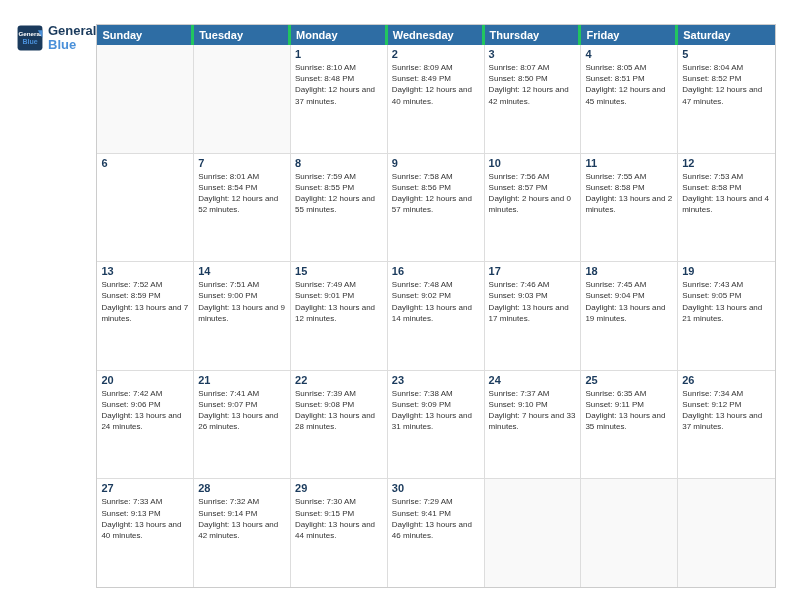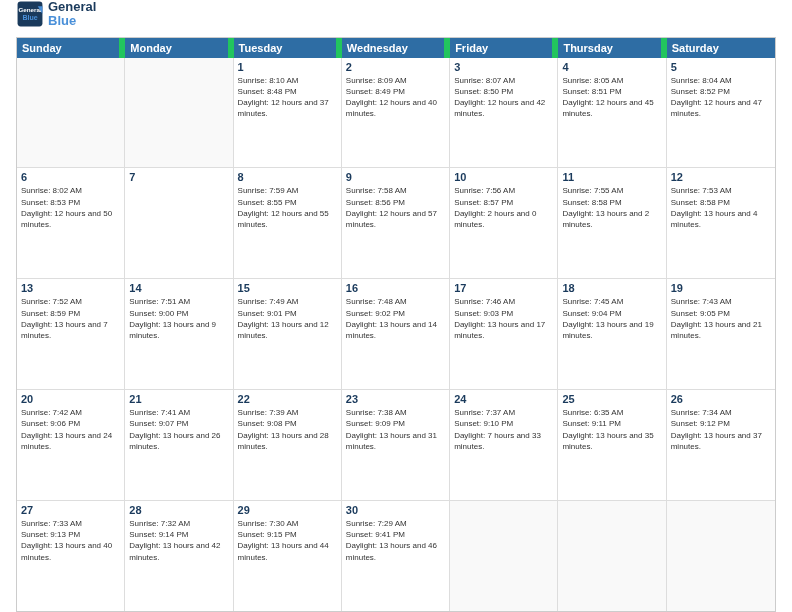--- a/index.html
+++ b/index.html
@@ -6,23 +6,23 @@
     body {
       width: 792px;
       height: 612px;
       font-family: Arial, sans-serif;
       background: #fff;
       overflow: hidden;
     }
     .page {
       width: 792px;
       height: 612px;
-      padding: 0 16px;
-      display: flex;
-      flex-direction: column;
+      padding: 24px 16px;
+      display: flex;
+      flex-direction: row;
     }
     .header {
       display: flex;
       justify-content: space-between;
       align-items: flex-start;
       margin-bottom: 8px;
     }
     .logo {
       display: flex;
       align-items: center;
@@ -53,21 +53,21 @@
     .cal-header {
       display: grid;
       grid-template-columns: repeat(7, 1fr);
       background: #2e6da4;
     }
     .cal-header-cell {
       color: #fff;
       font-size: 11px;
       font-weight: bold;
       padding: 4px 5px;
-      border-right: 6px solid #22c55e;
+      border-right: 3px solid #22c55e;
     }
     .cal-header-cell:last-child { border-right: none; }
     .cal-body {
       flex: 1;
       display: flex;
       flex-direction: column;
     }
     .cal-row {
       display: grid;
       grid-template-columns: repeat(7, 1fr);
@@ -116,25 +116,25 @@
     </div>
     <div class="title-block">
       <div class="main-title"></div>
       <div class="subtitle"></div>
     </div>
   </div>
 
   <div class="calendar">
     <div class="cal-header">
     <div class="cal-header-cell">Sunday</div>
+        <div class="cal-header-cell">Tuesday</div>
         <div class="cal-header-cell">Monday</div>
-        <div class="cal-header-cell">Tuesday</div>
         <div class="cal-header-cell">Wednesday</div>
+        <div class="cal-header-cell">Thursday</div>
         <div class="cal-header-cell">Friday</div>
-        <div class="cal-header-cell">Thursday</div>
         <div class="cal-header-cell">Saturday</div>
       </div>
     <div class="cal-body">
     <div class="cal-row">
           <div class="cal-cell empty"></div>
           <div class="cal-cell empty"></div>
           <div class="cal-cell">
             <div class="day-num">1</div>
             <div class="day-info">
               <div>Sunrise: 8:10 AM</div>
@@ -171,28 +171,28 @@
             <div class="day-info">
               <div>Sunrise: 8:04 AM</div>
               <div>Sunset: 8:52 PM</div>
               <div>Daylight: 12 hours and 47 minutes.</div>
             </div>
           </div>
         </div>
         <div class="cal-row">
           <div class="cal-cell">
             <div class="day-num">6</div>
-            <div class="day-info">
-              <div>Sunrise: 8:02 AM</div>
-              <div>Sunset: 8:53 PM</div>
-              <div>Daylight: 12 hours and 50 minutes.</div>
-            </div>
           </div>
           <div class="cal-cell">
             <div class="day-num">7</div>
+            <div class="day-info">
+              <div>Sunrise: 8:01 AM</div>
+              <div>Sunset: 8:54 PM</div>
+              <div>Daylight: 12 hours and 52 minutes.</div>
+            </div>
           </div>
           <div class="cal-cell">
             <div class="day-num">8</div>
             <div class="day-info">
               <div>Sunrise: 7:59 AM</div>
               <div>Sunset: 8:55 PM</div>
               <div>Daylight: 12 hours and 55 minutes.</div>
             </div>
           </div>
           <div class="cal-cell">

